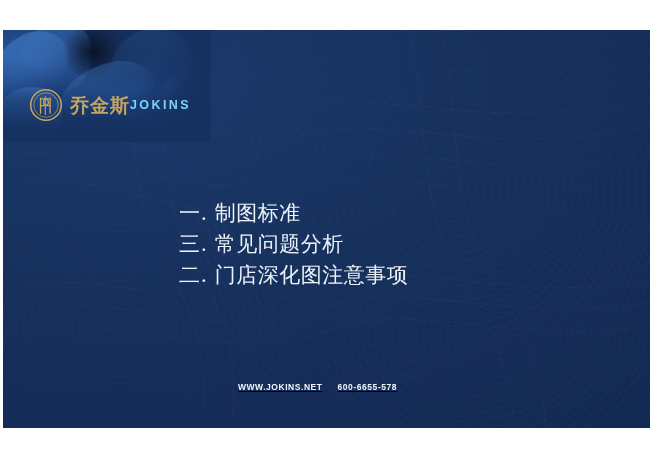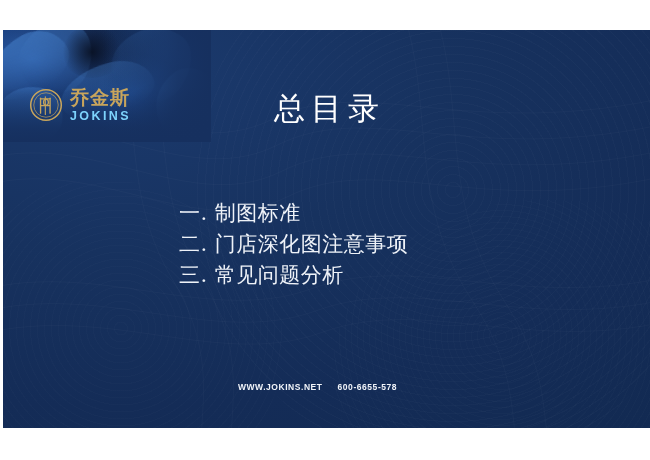--- a/index.html
+++ b/index.html
@@ -141,21 +141,21 @@
   
   .logo {
     position: absolute;
     left: 26px;
     top: 58px;
     display: flex;
     align-items: center;
     gap: 7px;
   }
   .logo-mark { width: 34px; height: 34px; display:block; }
-  .logo-type { display: flex; flex-direction: column; line-height: 1; }
+  .logo-type { display: flex; flex-direction: row; line-height: 1; }
   .logo-cn {
     font-family: "DejaVu Sans", sans-serif;
     font-size: 19px;
     font-weight: 700;
     color: #c8a55c;
     letter-spacing: 1px;
     white-space: nowrap;
   }
   .logo-en {
     font-family: "Liberation Sans", sans-serif;
@@ -204,20 +204,21 @@
   
   .footer {
     position: absolute;
     left: 0;
     top: 352px;
     width: 629px;
     display: flex;
     justify-content: center;
     align-items: center;
     gap: 15px;
+    text-decoration: underline;
   }
   .footer span {
     font-family: "Liberation Sans", sans-serif;
     font-size: 8.5px;
     font-weight: 700;
     color: #f2f5fa;
     letter-spacing: 0.55px;
     white-space: nowrap;
   }
 </style>
@@ -275,26 +276,25 @@
           <path d="M62,32 L53,32 A10,10 0 0 0 53,52 L62,52" stroke="#c8a55c" stroke-width="4" fill="none" stroke-linejoin="round"></path>
           <path d="M48,26 L48,78" stroke="#c8a55c" stroke-width="3.2" fill="none" stroke-linecap="round"></path>
         </svg>
       </span>
       <span class="logo-type">
         <span class="logo-cn">乔金斯</span>
         <span class="logo-en">JOKINS</span>
       </span>
     </div>
 
-    <div class="title">总目录</div>
 
     <div class="agenda">
       <div class="agenda-item">一. 制图标准</div>
+      <div class="agenda-item">三. 常见问题分析</div>
       <div class="agenda-item">二. 门店深化图注意事项</div>
-      <div class="agenda-item">三. 常见问题分析</div>
     </div>
 
     <div class="footer">
       <span>WWW.JOKINS.NET</span>
       <span>600-6655-578</span>
     </div>
 
   </div>
 </div>
 

